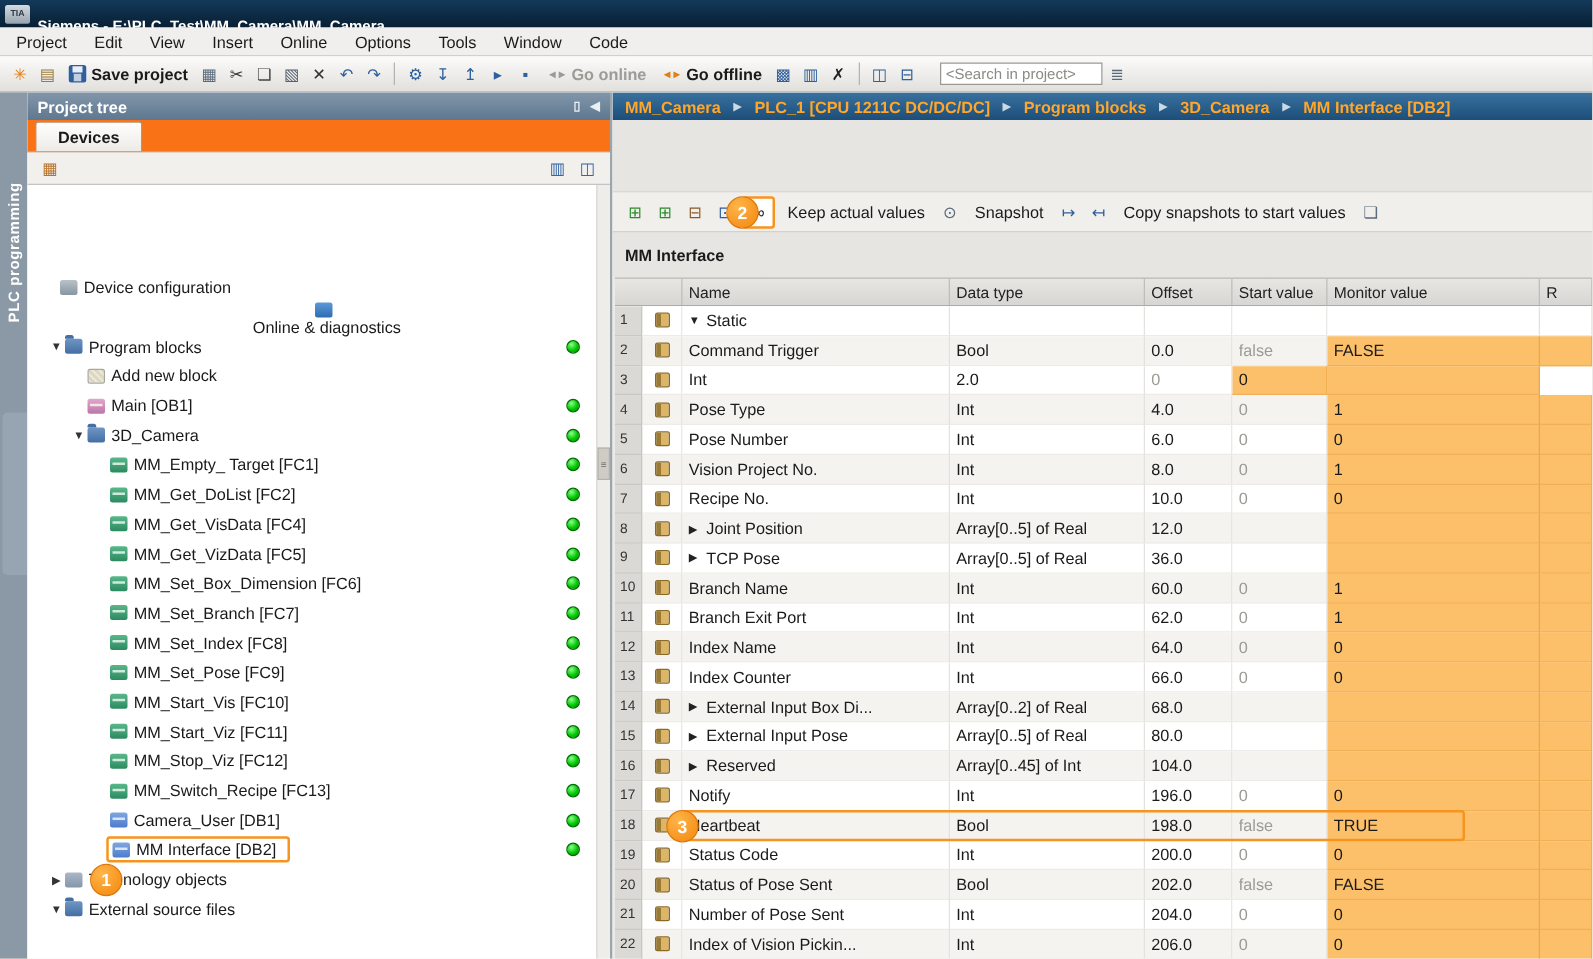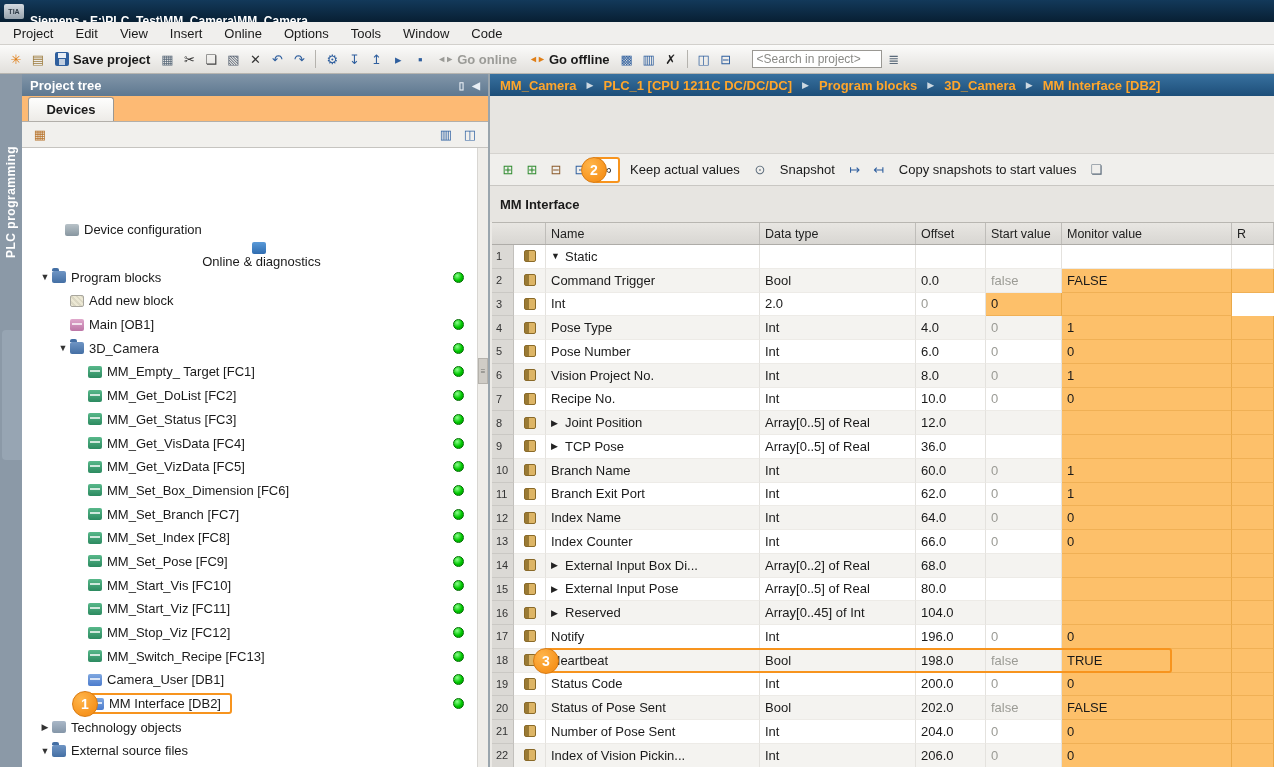--- a/index.html
+++ b/index.html
@@ -47,21 +47,21 @@
     display:flex; align-items:center; justify-content:center;
     writing-mode:vertical-rl; transform:rotate(180deg);
     color:#ffffff; font-size:12px; font-weight:bold; letter-spacing:.5px; white-space:nowrap; }
 
   
   #tree { position:absolute; left:22px; top:74px; width:468px; height:693px; background:#ffffff;
     border-right:2px solid #9aa5ad; }
   .tree-header { height:22px; background:linear-gradient(#8296a9,#5e7890); color:#fff; font-weight:bold;
     font-size:13px; display:flex; align-items:center; padding:0 8px; }
   .hd-icons { margin-left:auto; display:flex; gap:8px; font-size:10px; color:#e9eff5; align-items:center; }
-  .tab-strip { height:26px; background:#fdba74; border-bottom:1px solid #b2afaa; display:flex; align-items:flex-end; padding-left:6px; }
+  .tab-strip { height:26px; background:#f97316; border-bottom:1px solid #b2afaa; display:flex; align-items:flex-end; padding-left:6px; }
   .tab { width:86px; height:24px; background:linear-gradient(#fefefd,#edebe7); border:1px solid #9a9893; border-bottom:none;
     border-radius:3px 3px 0 0; display:flex; align-items:center; justify-content:center; font-weight:bold; font-size:13px; }
   .tree-toolbar { height:26px; background:#f1f0ed; border-bottom:1px solid #c6c4c0; display:flex; align-items:center; padding:0 8px; gap:4px; }
   .tt-spacer { flex:1; }
   .tree-body { position:relative; height:619px; padding-top:70px; overflow:hidden; background:#fff; }
   .t-item { height:23.7px; display:flex; align-items:center; font-size:13px; white-space:nowrap; }
   .t-exp { width:14px; flex:none; font-size:9px; color:#333; text-align:center; }
   .ti { width:14px; height:12px; border-radius:2px; margin-right:5px; position:relative; flex:none; }
   .ti-folder { background:linear-gradient(#6f95c4,#446fa4); }
   .ti-folder::before { content:""; position:absolute; top:-3px; left:0; width:7px; height:3px; background:#446fa4; border-radius:2px 2px 0 0; }
@@ -196,21 +196,21 @@
   <div class="tab-strip">
     <div class="tab">Devices</div>
   </div>
   <div class="tree-toolbar">
     <span class="tbi" style="color:#b8742c">▦</span>
     <span class="tt-spacer"></span>
     <span class="tbi" style="color:#3465a4">▥</span>
     <span class="tbi" style="color:#3465a4">◫</span>
   </div>
   <div class="tree-body" id="tree-body">
-      <div class="t-item" style="padding-left: 29px;">
+      <div class="t-item" style="padding-left: 12px;">
         <span class="t-exp"></span>
         <span class="ti ti-device"></span>
         <span class="t-label">Device configuration</span>
       </div>
       <div class="t-item" style="padding-left: 13px; flex-direction: column;">
         <span class="t-exp"></span>
         <span class="ti ti-diag"></span>
         <span class="t-label">Online &amp; diagnostics</span>
       </div>
       <div class="t-item" style="padding-left: 16px;">
@@ -239,26 +239,20 @@
       <div class="t-item" style="padding-left: 52px;">
         <span class="t-exp"></span>
         <span class="ti ti-fc"></span>
         <span class="t-label">MM_Empty_ Target [FC1]</span>
         <span class="dot"></span>
       </div>
       <div class="t-item" style="padding-left: 52px;">
         <span class="t-exp"></span>
         <span class="ti ti-fc"></span>
         <span class="t-label">MM_Get_DoList [FC2]</span>
-        <span class="dot"></span>
-      </div>
-      <div class="t-item" style="padding-left: 52px;">
-        <span class="t-exp"></span>
-        <span class="ti ti-fc"></span>
-        <span class="t-label">MM_Get_Status [FC3]</span>
         <span class="dot"></span>
       </div>
       <div class="t-item" style="padding-left: 52px;">
         <span class="t-exp"></span>
         <span class="ti ti-fc"></span>
         <span class="t-label">MM_Get_VisData [FC4]</span>
         <span class="dot"></span>
       </div>
       <div class="t-item" style="padding-left: 52px;">
         <span class="t-exp"></span>

